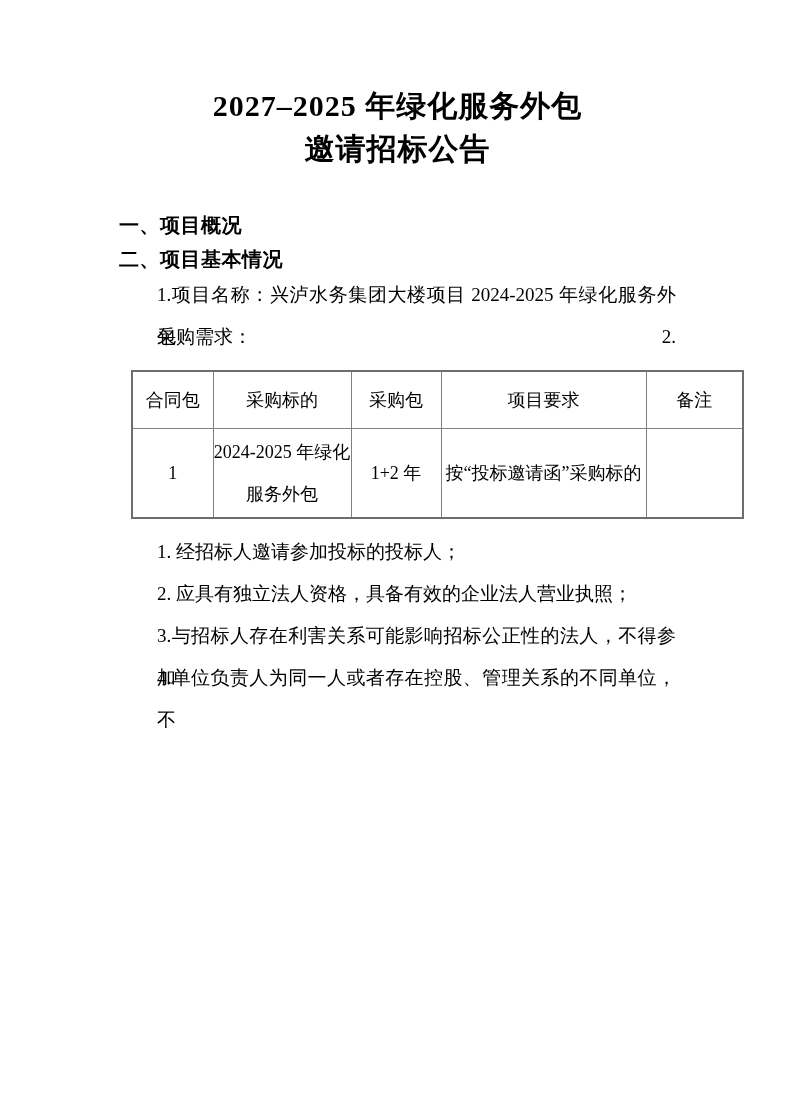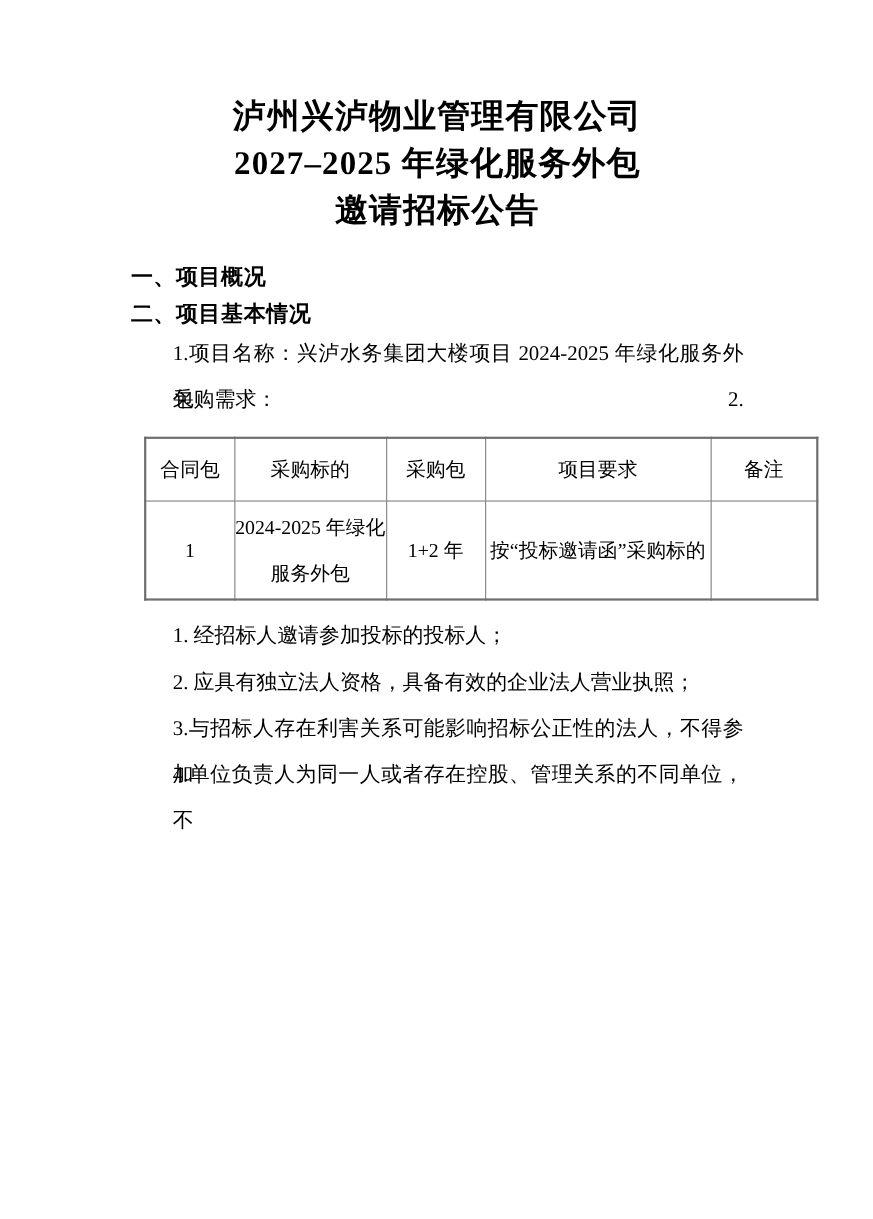--- a/index.html
+++ b/index.html
@@ -32,21 +32,21 @@
   .doc-title .t-line { white-space: nowrap; }
 
   .sec-heading {
     font-family: "Liberation Sans", "DejaVu Sans", sans-serif;
     font-weight: bold;
     font-size: 20px;
     line-height: 30px;
     margin: 12px 0 0 0;
     letter-spacing: 0.5px;
   }
-  .sec-heading.first { margin-top: 24px; }
+  .sec-heading.first { margin-top: 40px; }
   .sec-heading.tight { margin-top: 4px; }
 
   .body-lines { margin-top: 12px; }
   .body-lines.tight { margin-top: 0; }
   .line {
     font-size: 19px;
     height: 42px;
     line-height: 42px;
     white-space: nowrap;
   }
@@ -85,21 +85,20 @@
     white-space: nowrap;
     text-align: center;
   }
 </style>
 </head>
 <body>
 
 <div class="page">
 
   <div class="doc-title textcol">
-    <div class="t-line">泸州兴泸物业管理有限公司</div>
     <div class="t-line">2027–2025 年绿化服务外包</div>
     <div class="t-line">邀请招标公告</div>
   </div>
 
   <div class="sec-heading first textcol">一、项目概况</div>
 
 
   <div class="sec-heading tight textcol">二、项目基本情况</div>
 
   <div class="body-lines tight textcol">

